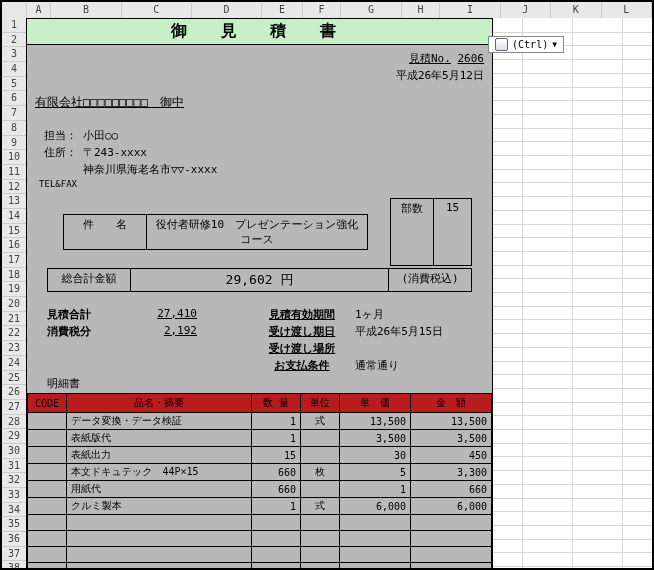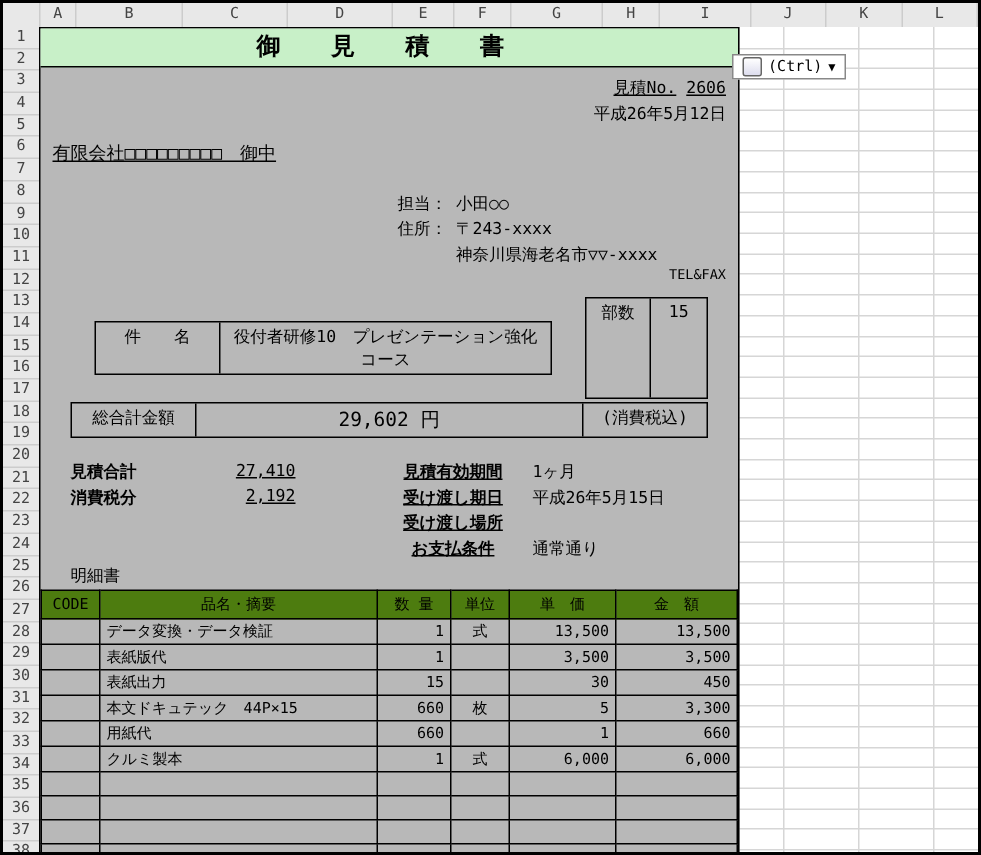--- a/index.html
+++ b/index.html
@@ -11,38 +11,38 @@
 .sheet{position:absolute;left:24px;top:16px;right:0;bottom:0;background:#fff}
 .grid{position:absolute;left:0;top:0;right:0;bottom:0}
 .gh{position:absolute;left:0;right:0;border-top:1px solid #d6d6d6;height:0}
 .gv{position:absolute;top:0;bottom:0;border-left:1px solid #d6d6d6;width:0}
 .doc{position:absolute;left:0;top:0;width:465px;background:#b8b8b8;border:1px solid #000}
 .title{background:#c8f0c8;text-align:center;font-size:16px;letter-spacing:12px;padding:2px 0;border-bottom:1px solid #000;font-weight:bold}
 .rline{text-align:right;padding:1px 8px}
 .u{text-decoration:underline}
 .addr{padding:2px 8px;font-size:12px}
 .info{padding:0 8px 0 0}
-.info .row{display:flex;justify-content:flex-end;padding:1px 0}
+.info .row{display:flex;justify-content:flex-start;padding:1px 0}
 .info .lbl{width:50px;text-align:right}
 .info .val{width:180px;padding-left:6px}
 .box{margin:4px 20px;border:1px solid #000;display:flex;font-size:11px}
 .box .c{border-right:1px solid #000;padding:2px 6px}
 .box .c:last-child{border-right:none}
 .totals{display:flex;padding:0 20px}
 .totals .left{width:210px}
 .totals .right{flex:1}
 .pair{display:flex;padding:1px 0}
 .pair .k{width:80px;font-weight:bold}
 .pair .v{width:70px;text-align:right}
 .rpair{display:flex;padding:1px 0}
 .rpair .k{width:90px;text-align:center;font-weight:bold}
 .rpair .v{flex:1;padding-left:8px}
 .sect{padding:2px 20px;font-weight:normal}
 .tbl{border-collapse:collapse;width:100%;font-size:10px}
-.tbl th{background:#4d7c0f;border:1px solid #000;padding:2px;font-weight:normal}
+.tbl th{background:#b91c1c;border:1px solid #000;padding:2px;font-weight:normal}
 .tbl td{border:1px solid #000;padding:1px 4px;height:13px}
 .r{text-align:right}
 .c{text-align:center}
 .sum{display:flex;border-top:1px solid #000}
 .sum .sp{flex:1}
 .sum .k{width:110px;border:1px solid #000;border-top:none;text-align:center;letter-spacing:14px;padding:1px}
 .sum .v{width:90px;border:1px solid #000;border-top:none;border-left:none;text-align:right;padding:1px 4px}
 .smarttag{position:absolute;right:88px;top:18px;background:#fff;border:1px solid #888;padding:1px 6px;font-size:10px;display:flex;align-items:center;gap:4px}
 .smarttag .ic{width:11px;height:11px;border:1px solid #666;border-radius:2px;background:linear-gradient(#fff,#dde)}
 .smarttag .dd{font-size:8px}

